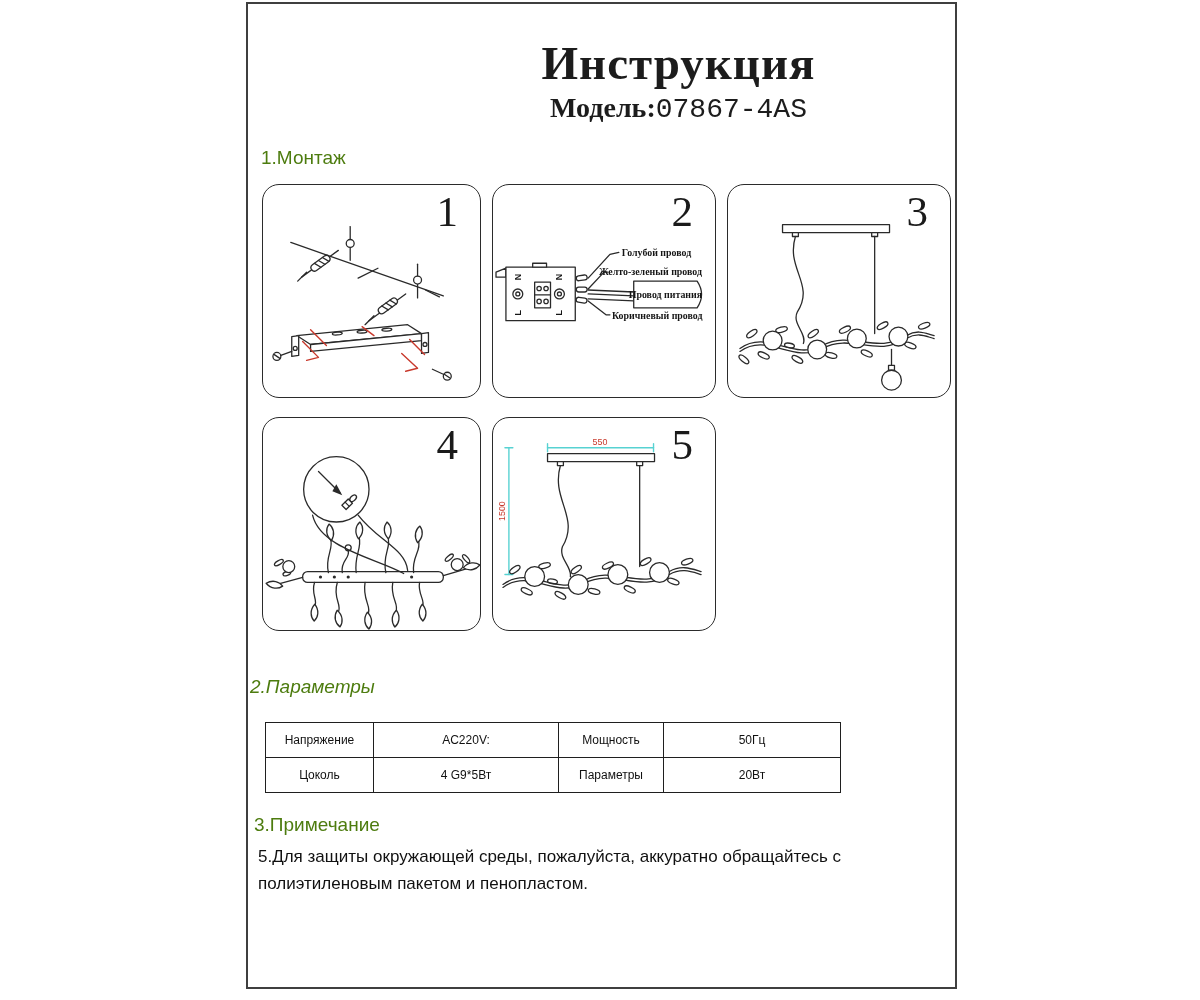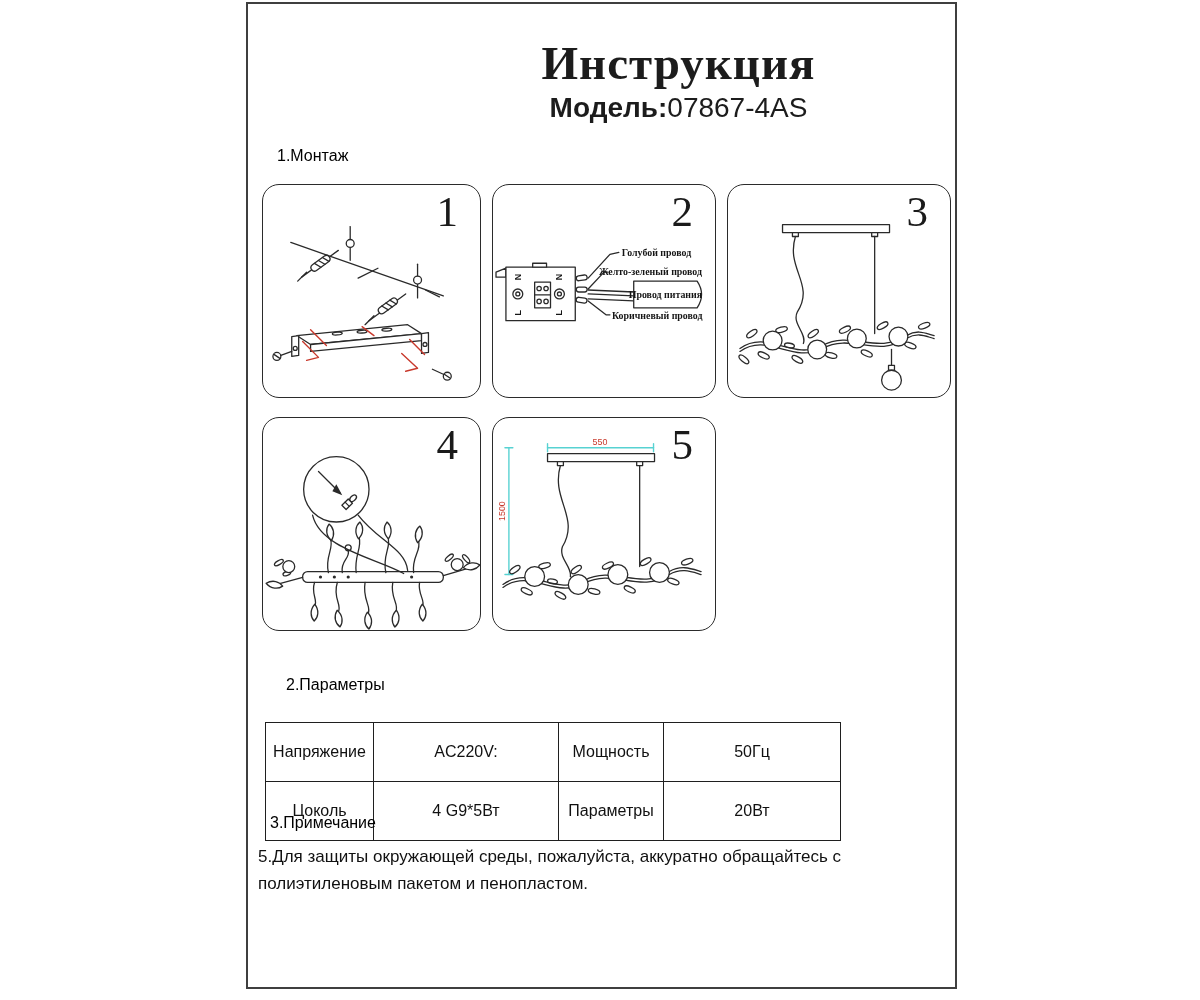--- a/index.html
+++ b/index.html
@@ -10,42 +10,42 @@
   }
   .page{
     position:absolute;left:246px;top:2px;width:711px;height:987px;
     border:2px solid #3f3f3f;background:#fff;box-sizing:border-box;
   }
   .title-wrap{position:absolute;top:34px;left:0;width:100%;text-align:center;
     padding-left:96px;box-sizing:border-box;margin-left:29px;}
   .doc-title{font-family:"Liberation Serif",serif;font-weight:bold;font-size:47px;
     letter-spacing:1px;line-height:1.1;}
   .model-line{font-size:28px;margin-top:2px;}
-  .model-label{font-family:Liberation Sans, sans-serif;font-weight:bold;}
-  .model-value{font-family:Liberation Sans, sans-serif;font-weight:400;}
-  .sec-heading{position:absolute;font-size:16px;color:#000000;margin-left:16px;}
+  .model-label{font-family:Liberation Serif, serif;font-weight:bold;}
+  .model-value{font-family:Liberation Mono, monospace;font-weight:400;}
+  .sec-heading{position:absolute;font-size:19px;color:#4d7c0f;}
   .panel{position:absolute;width:224px;height:214px;border:1.6px solid #2b2b2b;
     border-radius:17px;box-sizing:border-box;background:#fff;}
   .panel svg{position:absolute;left:0;top:0;width:100%;height:100%;}
   .panel .num{position:absolute;top:2px;right:22px;
     font-family:"Liberation Serif",serif;font-size:43px;font-weight:400;color:#1a1a1a;}
   
   svg line,svg path,svg rect,svg circle,svg ellipse,svg polygon,svg polyline{
     stroke:#2a2a2a;stroke-width:1.3;fill:none;stroke-linecap:round;stroke-linejoin:round;}
   svg .wfill{fill:#ffffff;}
   svg .fill{fill:#2a2a2a;stroke:none;}
   svg text{stroke:none !important;fill:#161616;}
   svg .red{stroke:#c8392c !important;stroke-width:1.4;}
   svg .cyan{stroke:#57d2d2 !important;stroke-width:1.4;}
   svg .dim{font-family:"Liberation Sans",sans-serif;font-size:9px;fill:#c8392c !important;}
   svg .wl{font-family:"Liberation Serif",serif;font-weight:bold;font-size:10px;}
   svg .tl{font-family:"Liberation Sans",sans-serif;font-weight:bold;font-size:9px;}
   table.params{position:absolute;left:17px;top:718px;border-collapse:collapse;background:#fff;}
   table.params td{border:1.8px solid #1f1f1f;text-align:center;vertical-align:middle;
-    font-size:16px;height:34px;padding:12px 4px;color:#111;}
+    font-size:12px;height:34px;padding:0 4px;color:#111;}
   .notes{position:absolute;left:10px;top:840px;width:692px;font-size:17px;line-height:26.5px;color:#111;}
 </style>
 </head>
 <body>
 
 <div class="page">
 
   <div class="title-wrap">
     <div class="doc-title">Инструкция</div>
     <div class="model-line"><span class="model-label">Модель:</span><span class="model-value">07867-4AS</span></div>
@@ -303,21 +303,21 @@
       <g>
         <circle cx="42" cy="160" r="10" class="wfill"></circle>
         <circle cx="86" cy="168" r="10" class="wfill"></circle>
         <circle cx="126" cy="158" r="10" class="wfill"></circle>
         <circle cx="168" cy="156" r="10" class="wfill"></circle>
       </g>
     </svg>
     <span class="num">5</span>
   </div>
 
-  <div class="sec-heading" style="left:22px;top:672px;">2.Параметры</div>
+  <div class="sec-heading" style="left:2px;top:672px;font-style:italic;">2.Параметры</div>
 
   <table class="params">
     <colgroup>
         <col style="width:108px">
         <col style="width:185px">
         <col style="width:105px">
         <col style="width:177px">
       </colgroup>
     <tbody>
       <tr>

